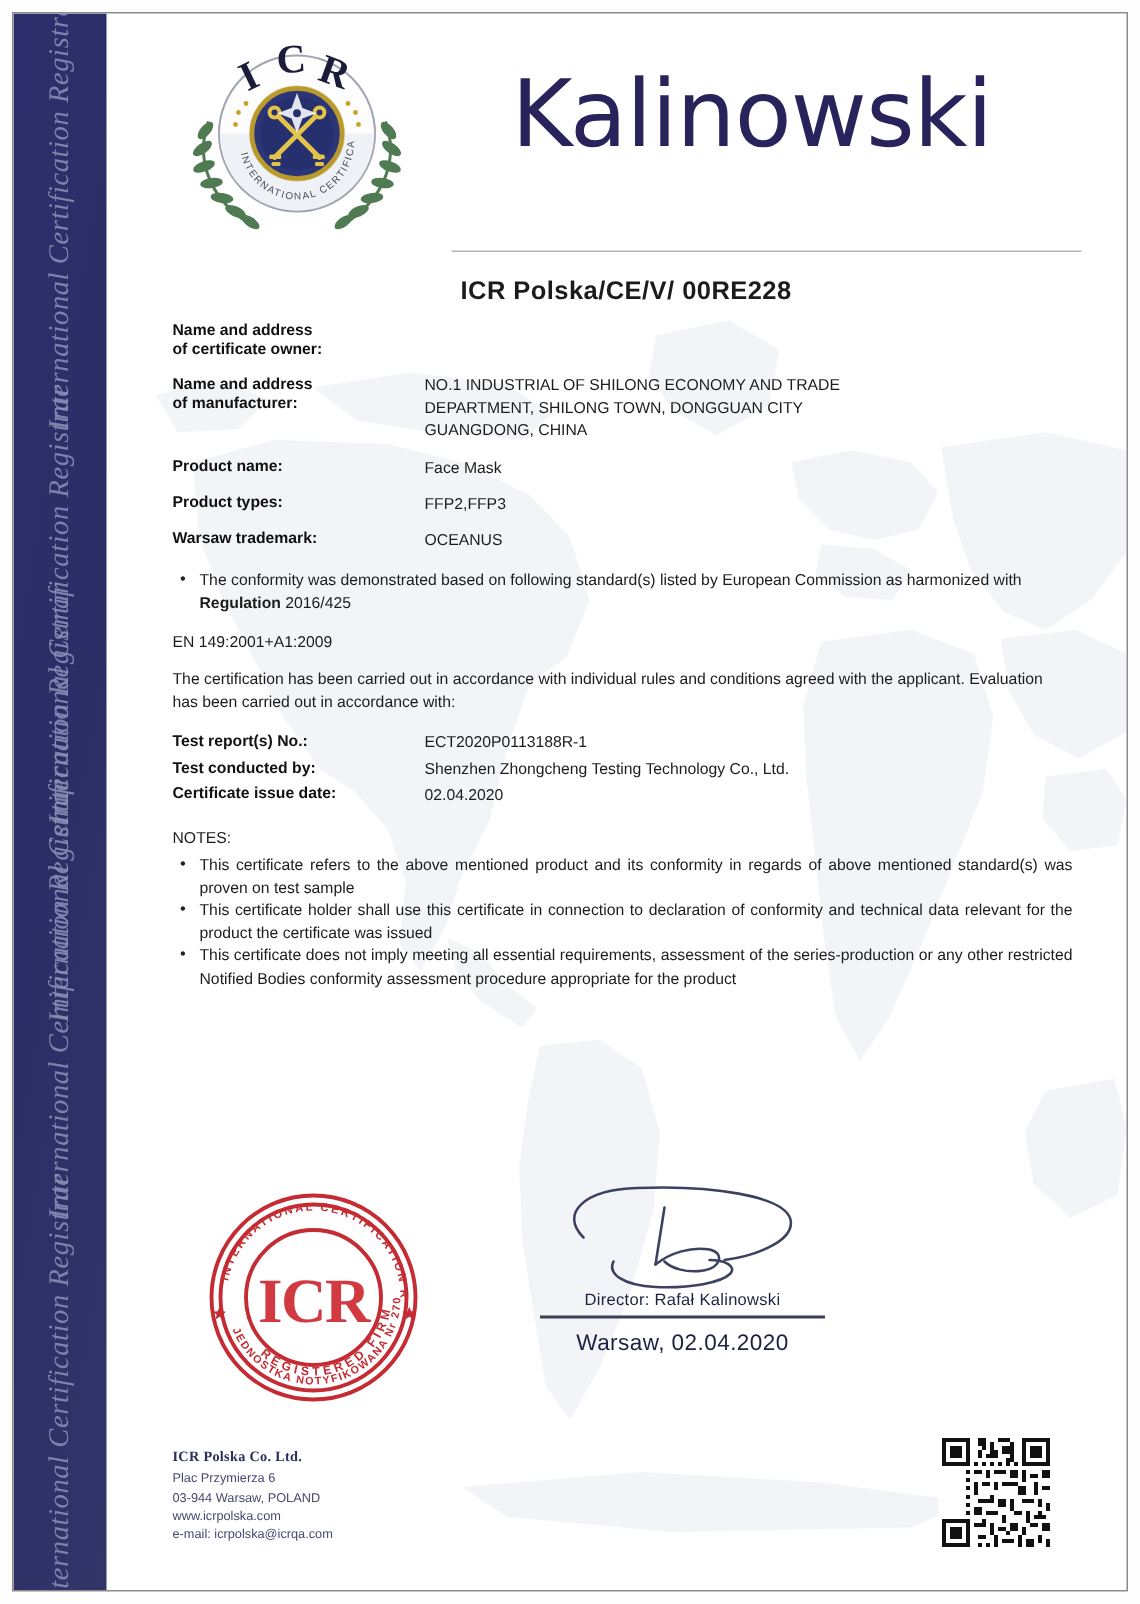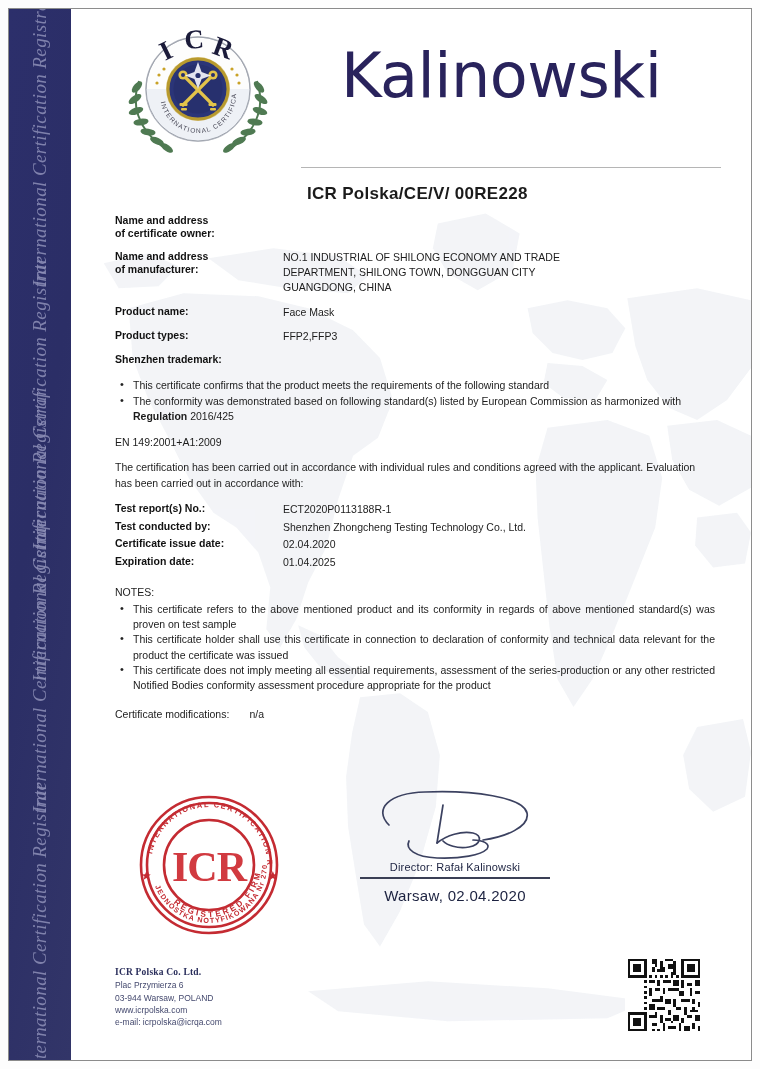--- a/index.html
+++ b/index.html
@@ -366,60 +366,53 @@
           <div class="lbl">Product name:</div>
           <div class="val">Face Mask</div>
         </div>
 
         <div class="fieldrow">
           <div class="lbl">Product types:</div>
           <div class="val">FFP2,FFP3</div>
         </div>
 
         <div class="fieldrow" style="margin-bottom:12px">
-          <div class="lbl">Shenzhen trademark:</div>
+          <div class="lbl">Warsaw trademark:</div>
+          <div class="val">OCEANUS</div>
         </div>
 
         <ul class="bul">
-          <li>This certificate confirms that the product meets the requirements of the following standard</li>
           <li><span>The conformity was demonstrated based on following standard(s) listed by European Commission as harmonized with </span><b>Regulation</b><span> 2016/425</span></li>
         </ul>
 
         <div class="standard">EN 149:2001+A1:2009</div>
 
         <div class="para">The certification has been carried out in accordance with individual rules and conditions agreed with the applicant. Evaluation has been carried out in accordance with:</div>
 
         <div class="fieldrow tight">
           <div class="lbl">Test report(s) No.:</div>
           <div class="val">ECT2020P0113188R-1</div>
         </div>
         <div class="fieldrow" style="margin-bottom:2px">
           <div class="lbl">Test conducted by:</div>
           <div class="val">Shenzhen Zhongcheng Testing Technology Co., Ltd.</div>
         </div>
 
         <div class="fieldrow tight">
           <div class="lbl">Certificate issue date:</div>
           <div class="val">02.04.2020</div>
-        </div>
-        <div class="fieldrow">
-          <div class="lbl">Expiration date:</div>
-          <div class="val">01.04.2025</div>
         </div>
 
         <div id="notes-title">NOTES:</div>
         <ul class="notes">
           <li>This certificate refers to the above mentioned product and its conformity in regards of above mentioned standard(s) was proven on test sample</li>
           <li>This certificate holder shall use this certificate in connection to declaration of conformity and technical data relevant for the product the certificate was issued</li>
           <li>This certificate does not imply meeting all essential requirements, assessment of the series-production or any other restricted Notified Bodies conformity assessment procedure appropriate for the product</li>
         </ul>
 
-        <div id="modifications">
-          <span class="mlbl">Certificate modifications:</span><span class="mval">n/a</span>
-        </div>
       </div>
 
       <div id="signzone">
 
         <div id="seal">
           <svg viewBox="0 0 160 145" width="160" height="145">
             <g fill="none" stroke="#c42b32" stroke-width="2.6">
               <circle cx="80" cy="72" r="68"></circle>
               <circle cx="80" cy="72" r="62"></circle>
               <circle cx="80" cy="72" r="45"></circle>

